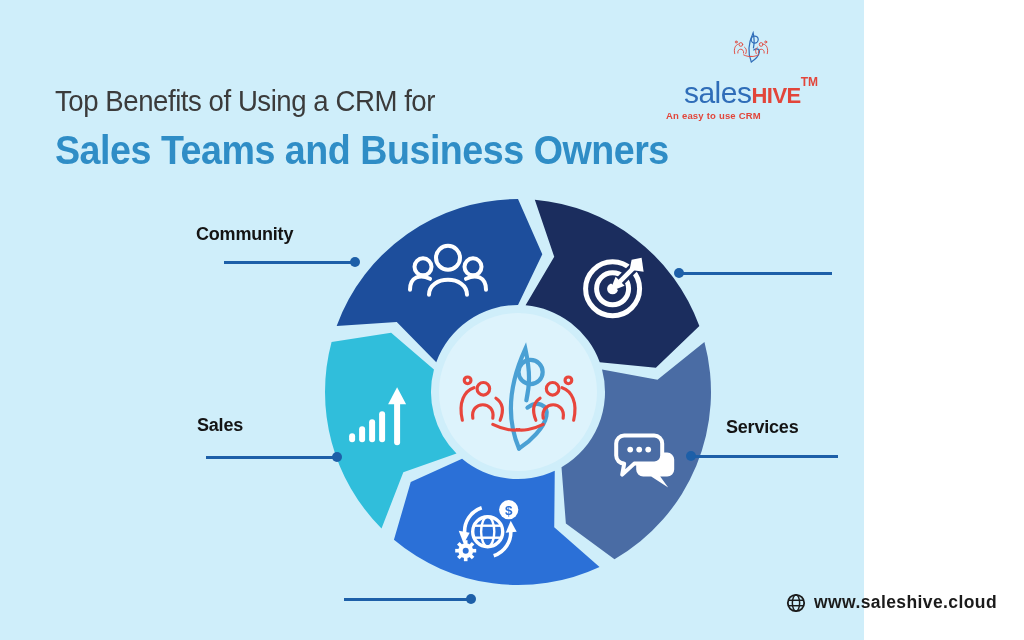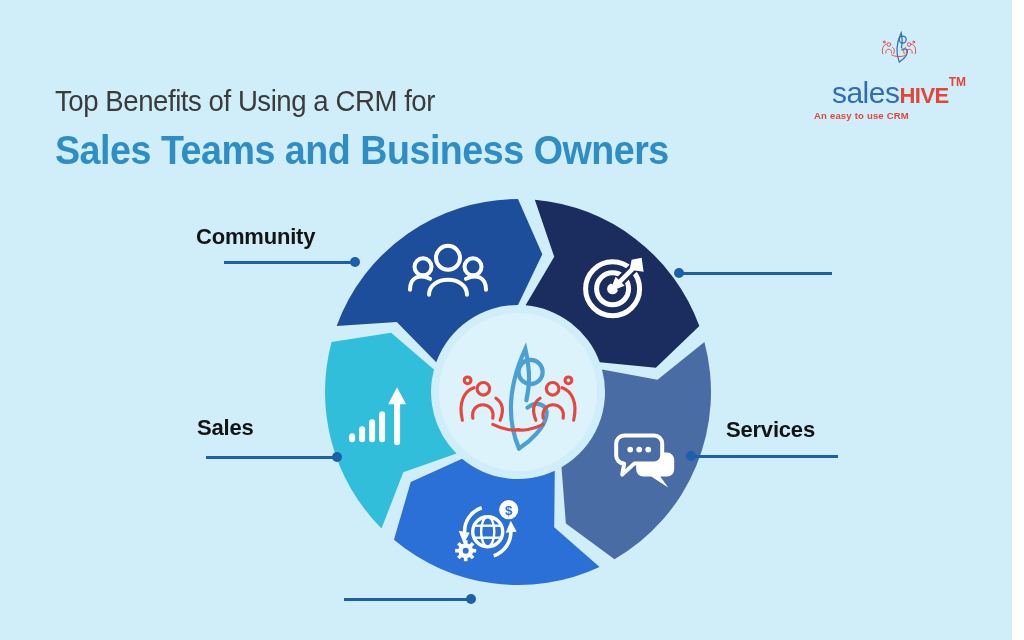--- a/index.html
+++ b/index.html
@@ -1,17 +1,17 @@
 <!DOCTYPE html>
 <html style="--background: #cfeefa; --center-circle: #ddf3fc; --connector: #1d5fa8; --title-line1: #3b3b3b; --title-line2: #2f8dc6; --logo-blue: #2f6db8; --logo-red: #e2453a; --mark-blue: #4aa0d4; --mark-red: #e8453c; --label-text: #141414; --footer-text: #1b1b1b;"><head>
 <meta charset="utf-8">
 <style>
   html,body{margin:0;padding:0;}
   body{width:1024px;height:640px;overflow:hidden;font-family:"Liberation Sans",sans-serif;}
-  .stage{position:relative;width:1012px;height:640px;background:var(--background);}
+  .stage{position:relative;width:864px;height:640px;background:var(--background);}
 
   
   .title{position:absolute;left:55px;top:84px;}
   .t1{font-size:30px;font-weight:500;color:var(--title-line1);letter-spacing:-0.5px;
       transform:scaleX(0.92);transform-origin:left center;white-space:nowrap;}
   .t2{margin-top:10px;font-size:40px;font-weight:700;color:var(--title-line2);letter-spacing:-0.5px;
       transform:scaleX(0.94);transform-origin:left center;white-space:nowrap;}
 
   
   .logo{position:absolute;right:28px;top:12px;width:170px;text-align:center;}
@@ -20,21 +20,21 @@
   .logo-sales{font-size:30px;color:var(--logo-blue);font-weight:500;letter-spacing:-0.5px;}
   .logo-hive{font-size:22px;color:var(--logo-red);font-weight:700;letter-spacing:-0.5px;}
   .logo-tm{font-size:12px;color:var(--logo-red);font-weight:700;vertical-align:top;position:relative;top:-2px;}
   .logo-tagline{font-size:9.5px;font-weight:700;color:var(--logo-red);text-align:left;
       padding-right:14px;margin-top:2px;letter-spacing:0.2px;}
 
   
   #donut{position:absolute;left:308px;top:182px;}
 
   
-  .seg-label{position:absolute;font-size:22px;font-weight:700;color:var(--label-text);
+  .seg-label{position:absolute;font-size:18px;font-weight:700;color:var(--label-text);
       letter-spacing:-0.2px;white-space:nowrap;}
   .callout{position:absolute;height:2.5px;background:var(--connector);}
   .callout .dot{position:absolute;top:-3.8px;width:10px;height:10px;border-radius:50%;background:var(--connector);}
   .callout.dot-right .dot{right:-2px;}
   .callout.dot-left .dot{left:-2px;}
 
   
   .footer{position:absolute;left:786px;top:592px;display:flex;align-items:center;gap:8px;}
   .footer .url{font-size:17.5px;font-weight:600;color:var(--footer-text);letter-spacing:0.4px;}
 </style>
@@ -190,14 +190,23 @@
 
   <div class="callout dot-right" style="left:344px;top:598px;width:130px;">
       <span class="dot"></span>
     </div>
 
   <div class="seg-label" style="left:197px;top:415px;">Sales</div>
   <div class="callout dot-right" style="left:206px;top:456px;width:134px;">
       <span class="dot"></span>
     </div>
 
+  <div class="footer">
+    <svg width="20" height="20" viewBox="-11 -11 22 22">
+      <circle r="9" fill="none" stroke="#1b1b1b" stroke-width="2"></circle>
+      <ellipse rx="4" ry="9" fill="none" stroke="#1b1b1b" stroke-width="1.6"></ellipse>
+      <line x1="-8.6" y1="-3" x2="8.6" y2="-3" stroke="#1b1b1b" stroke-width="1.6"></line>
+      <line x1="-8.6" y1="3" x2="8.6" y2="3" stroke="#1b1b1b" stroke-width="1.6"></line>
+    </svg>
+    <span class="url">www.saleshive.cloud</span>
+  </div>
 
 </div>
 
 </body></html>

